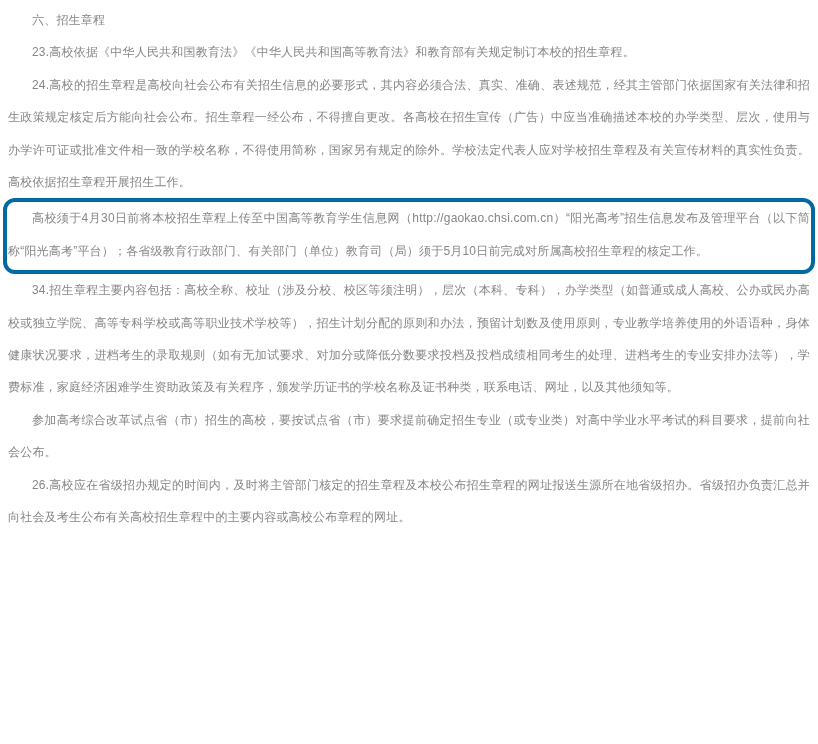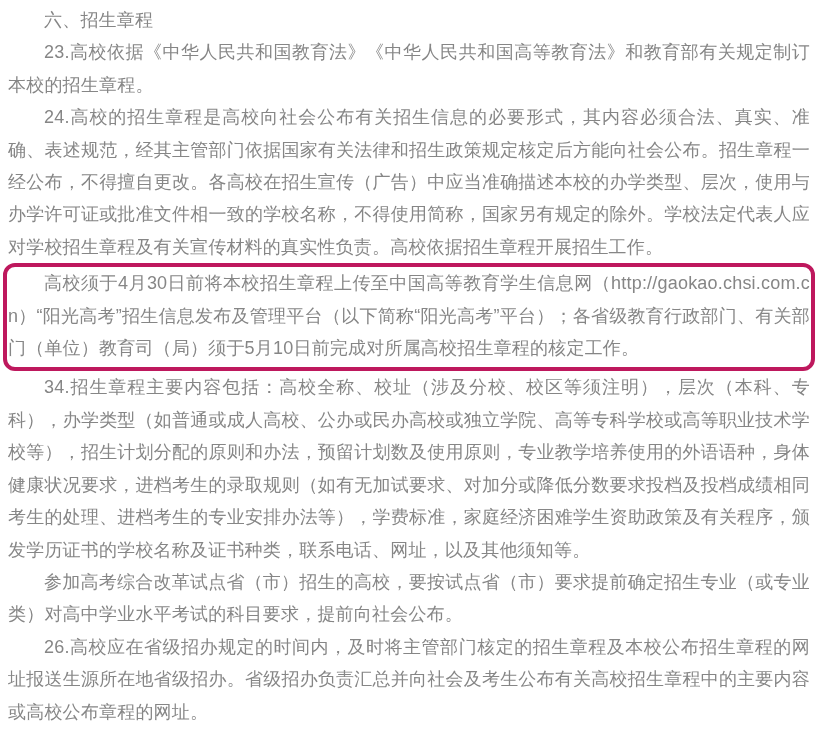--- a/index.html
+++ b/index.html
@@ -12,29 +12,29 @@
     height: 744px;
     overflow: hidden;
     font-family: "Liberation Sans", "DejaVu Sans", sans-serif;
   }
   .doc {
     padding: 4px 8px 0 8px;
     color: #868686;
   }
   .doc p {
     margin: 0;
-    font-size: 18px;
+    font-size: 12px;
     line-height: 32.4px;
     text-indent: 2em;
     text-align: justify;
     word-break: break-all;
     letter-spacing: 0.2px;
   }
   .highlight-box {
-    border: 4px solid #be185d;
+    border: 4px solid #0369a1;
     border-radius: 12px;
     margin: 0 -5px;
     padding: 0 1px 3px 1px;
   }
   .highlight-box p {
     
     margin: 0;
   }
 </style>
 </head>

